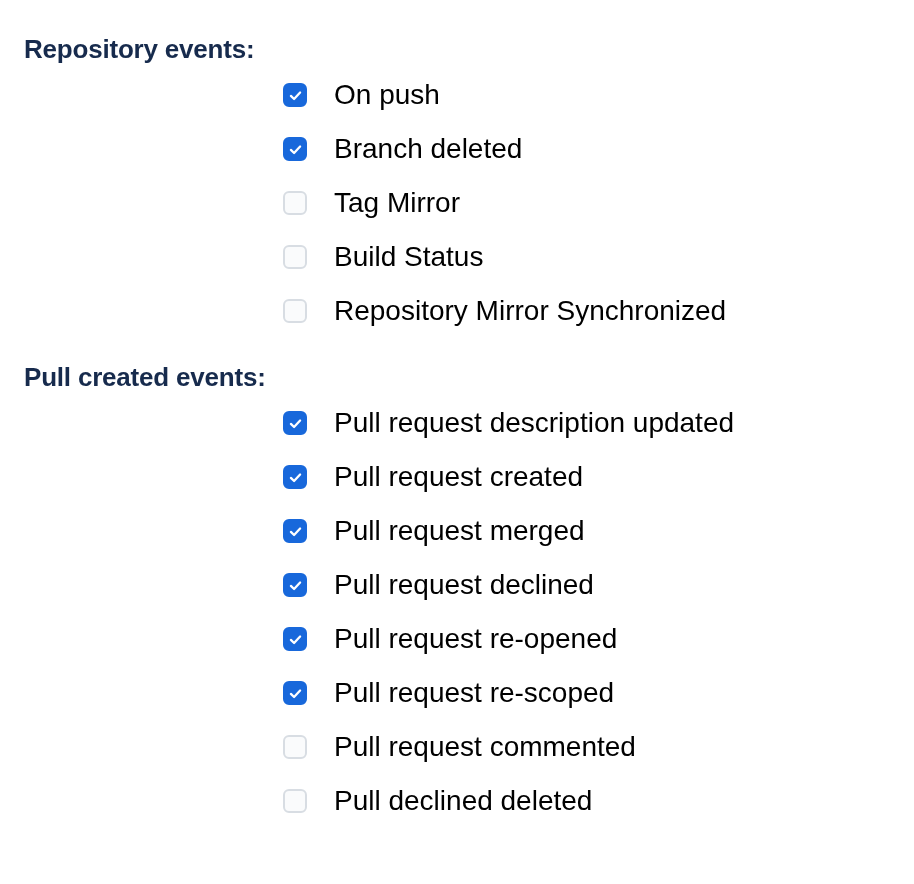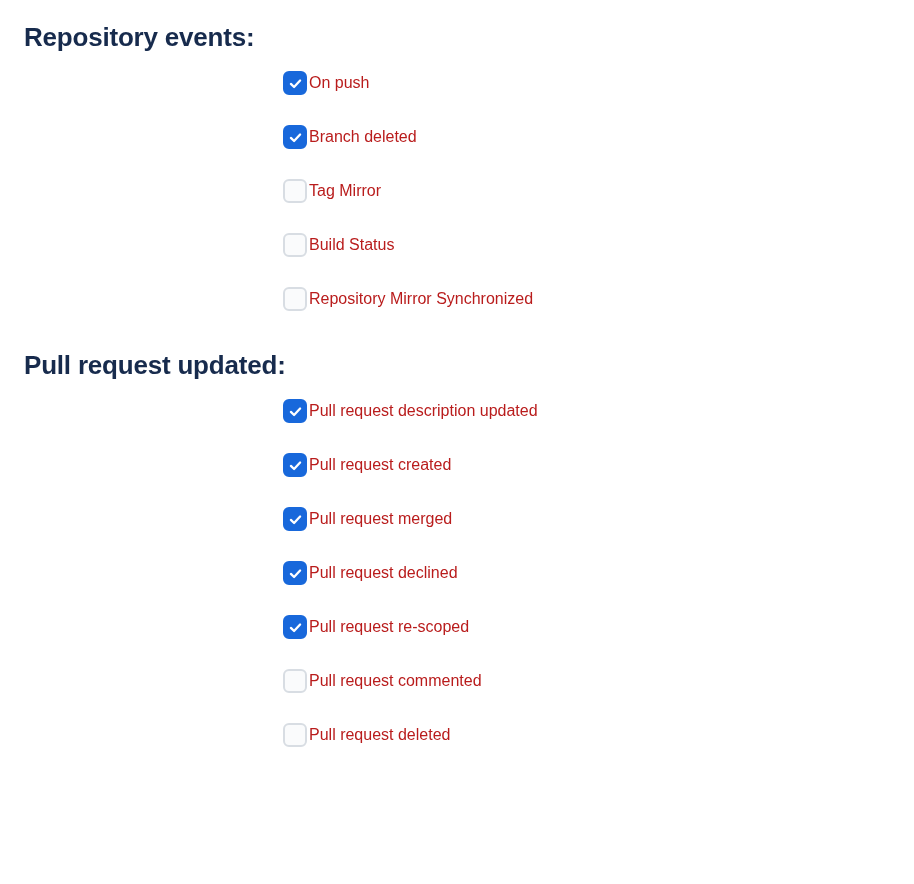--- a/index.html
+++ b/index.html
@@ -12,21 +12,21 @@
     height: 884px;
     font-family: "Liberation Sans", sans-serif;
     color: #172B4D;
     overflow: hidden;
   }
   #form-root {
     padding-top: 22px;
   }
   .event-section { }
   .section-heading {
-    margin: 0 0 0 24px;
+    margin: 12px 0 0 24px;
     font-size: 26px;
     line-height: 30px;
     font-weight: 700;
     color: #172B4D;
     letter-spacing: -0.2px;
   }
   .event-section + .event-section .section-heading {
     margin-top: 24px;
   }
   .rows {
@@ -59,24 +59,24 @@
   }
   .checkmark {
     width: 17px;
     height: 17px;
     display: none;
   }
   .checkbox.checked .checkmark {
     display: block;
   }
   .row-label {
-    margin-left: 2px;
-    font-size: 16px;
+    margin-left: 27px;
+    font-size: 28px;
     line-height: 24px;
-    color: #b91c1c;
+    color: #000000;
     white-space: nowrap;
   }
 </style>
 </head>
 <body>
 
 <div id="form-root">
   <section class="event-section">
     <h3 class="section-heading">Repository events:</h3>
     <div class="rows">
@@ -116,21 +116,21 @@
   <label class="row">
     <span class="checkbox unchecked">
       
     </span>
     <span class="row-label">Repository Mirror Synchronized</span>
   </label>
 </div>
   </section>
 
   <section class="event-section">
-    <h3 class="section-heading">Pull request updated:</h3>
+    <h3 class="section-heading">Pull created events:</h3>
     <div class="rows">
   <label class="row">
     <span class="checkbox checked">
       <svg class="checkmark" viewBox="0 0 24 24" aria-hidden="true">
         <path d="M5.5 12.6 L10 17 L18.5 7.8" fill="none" stroke="#FFFFFF" stroke-width="3.2" stroke-linecap="round" stroke-linejoin="round"></path>
       </svg>
     </span>
     <span class="row-label">Pull request description updated</span>
   </label>
 
@@ -154,20 +154,28 @@
 
   <label class="row">
     <span class="checkbox checked">
       <svg class="checkmark" viewBox="0 0 24 24" aria-hidden="true">
         <path d="M5.5 12.6 L10 17 L18.5 7.8" fill="none" stroke="#FFFFFF" stroke-width="3.2" stroke-linecap="round" stroke-linejoin="round"></path>
       </svg>
     </span>
     <span class="row-label">Pull request declined</span>
   </label>
 
+  <label class="row">
+    <span class="checkbox checked">
+      <svg class="checkmark" viewBox="0 0 24 24" aria-hidden="true">
+        <path d="M5.5 12.6 L10 17 L18.5 7.8" fill="none" stroke="#FFFFFF" stroke-width="3.2" stroke-linecap="round" stroke-linejoin="round"></path>
+      </svg>
+    </span>
+    <span class="row-label">Pull request re-opened</span>
+  </label>
 
   <label class="row">
     <span class="checkbox checked">
       <svg class="checkmark" viewBox="0 0 24 24" aria-hidden="true">
         <path d="M5.5 12.6 L10 17 L18.5 7.8" fill="none" stroke="#FFFFFF" stroke-width="3.2" stroke-linecap="round" stroke-linejoin="round"></path>
       </svg>
     </span>
     <span class="row-label">Pull request re-scoped</span>
   </label>
 
@@ -175,17 +183,17 @@
     <span class="checkbox unchecked">
       
     </span>
     <span class="row-label">Pull request commented</span>
   </label>
 
   <label class="row">
     <span class="checkbox unchecked">
       
     </span>
-    <span class="row-label">Pull request deleted</span>
+    <span class="row-label">Pull declined deleted</span>
   </label>
 </div>
   </section>
 </div>
 
 </body></html>

